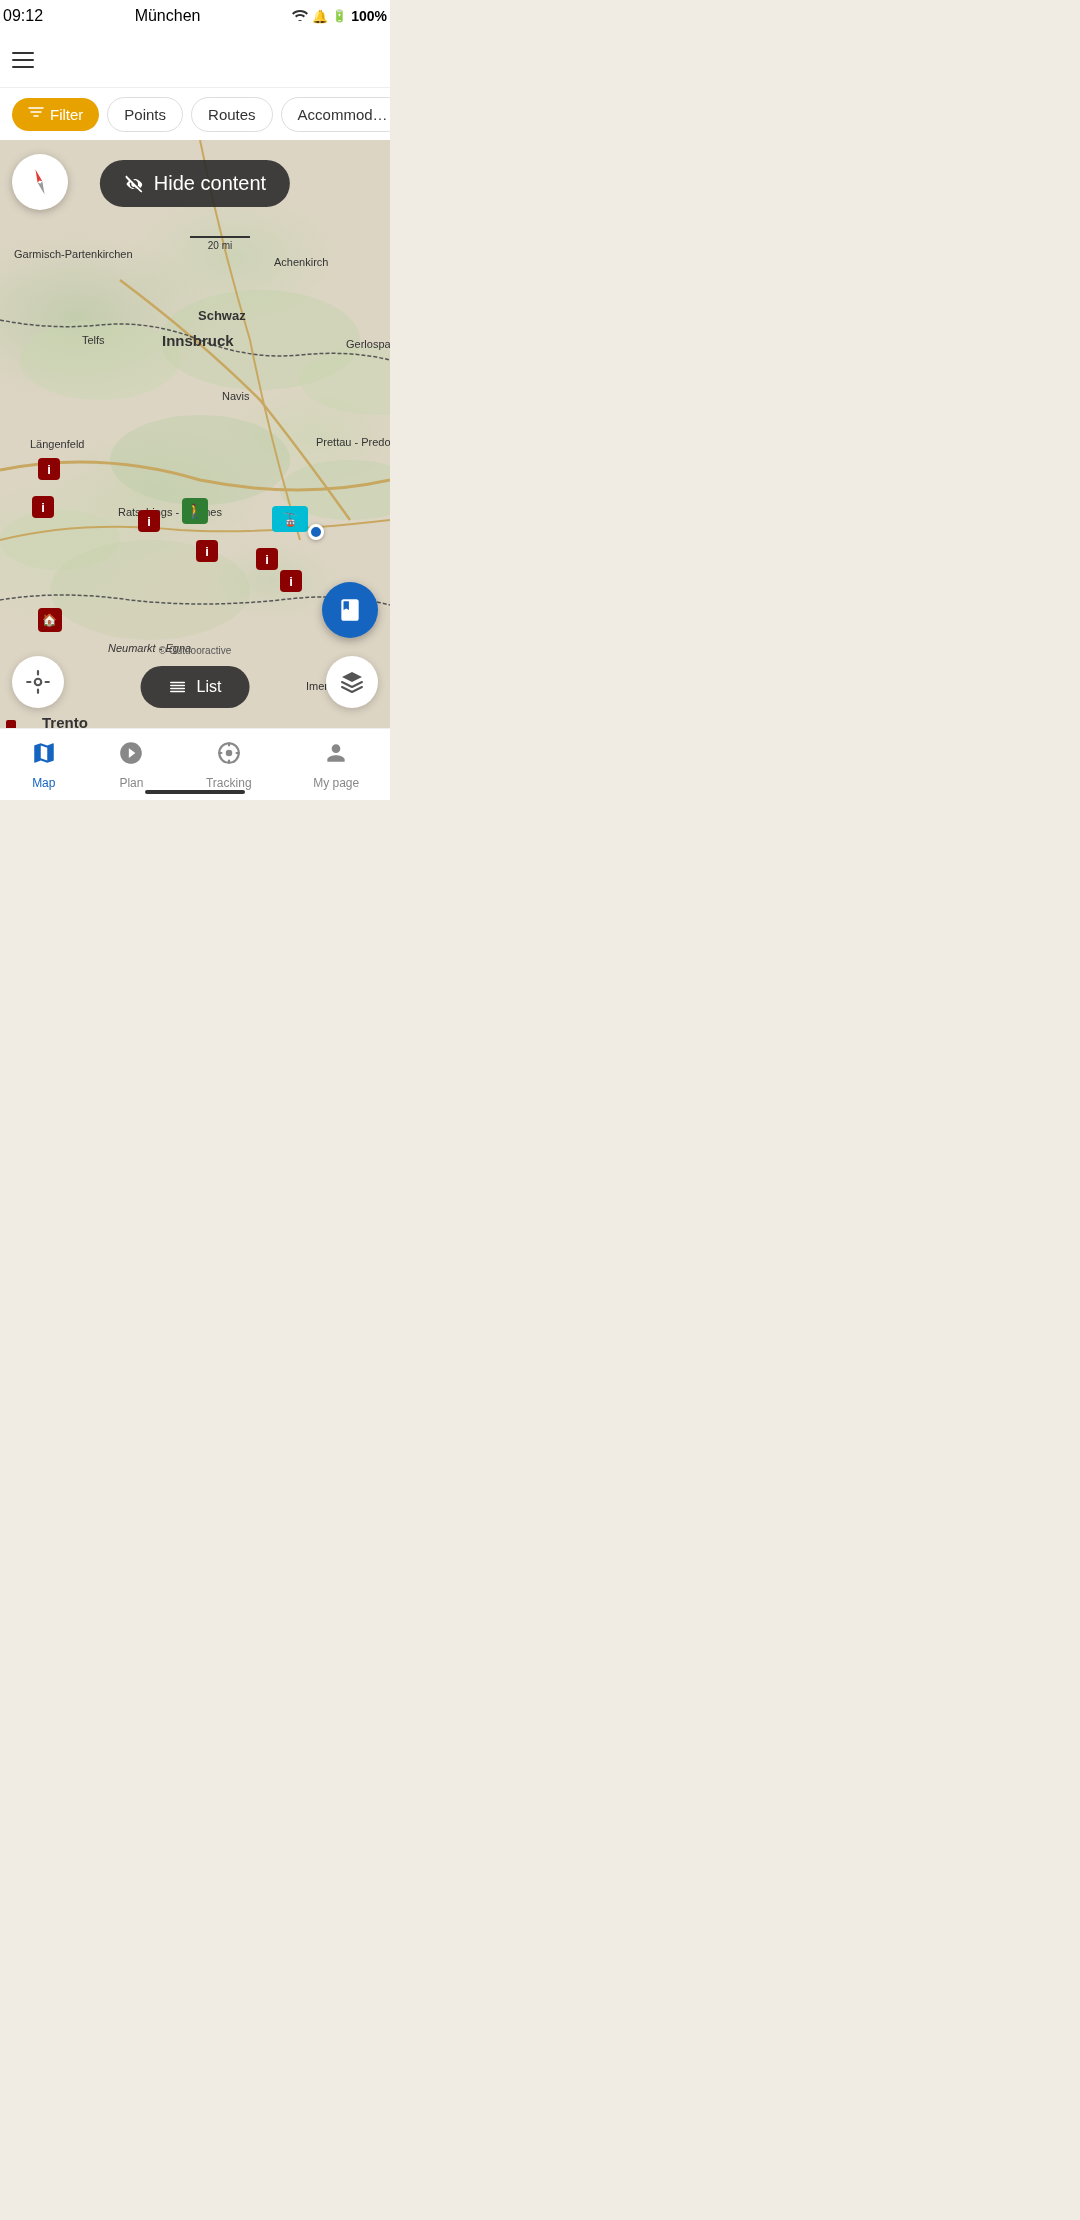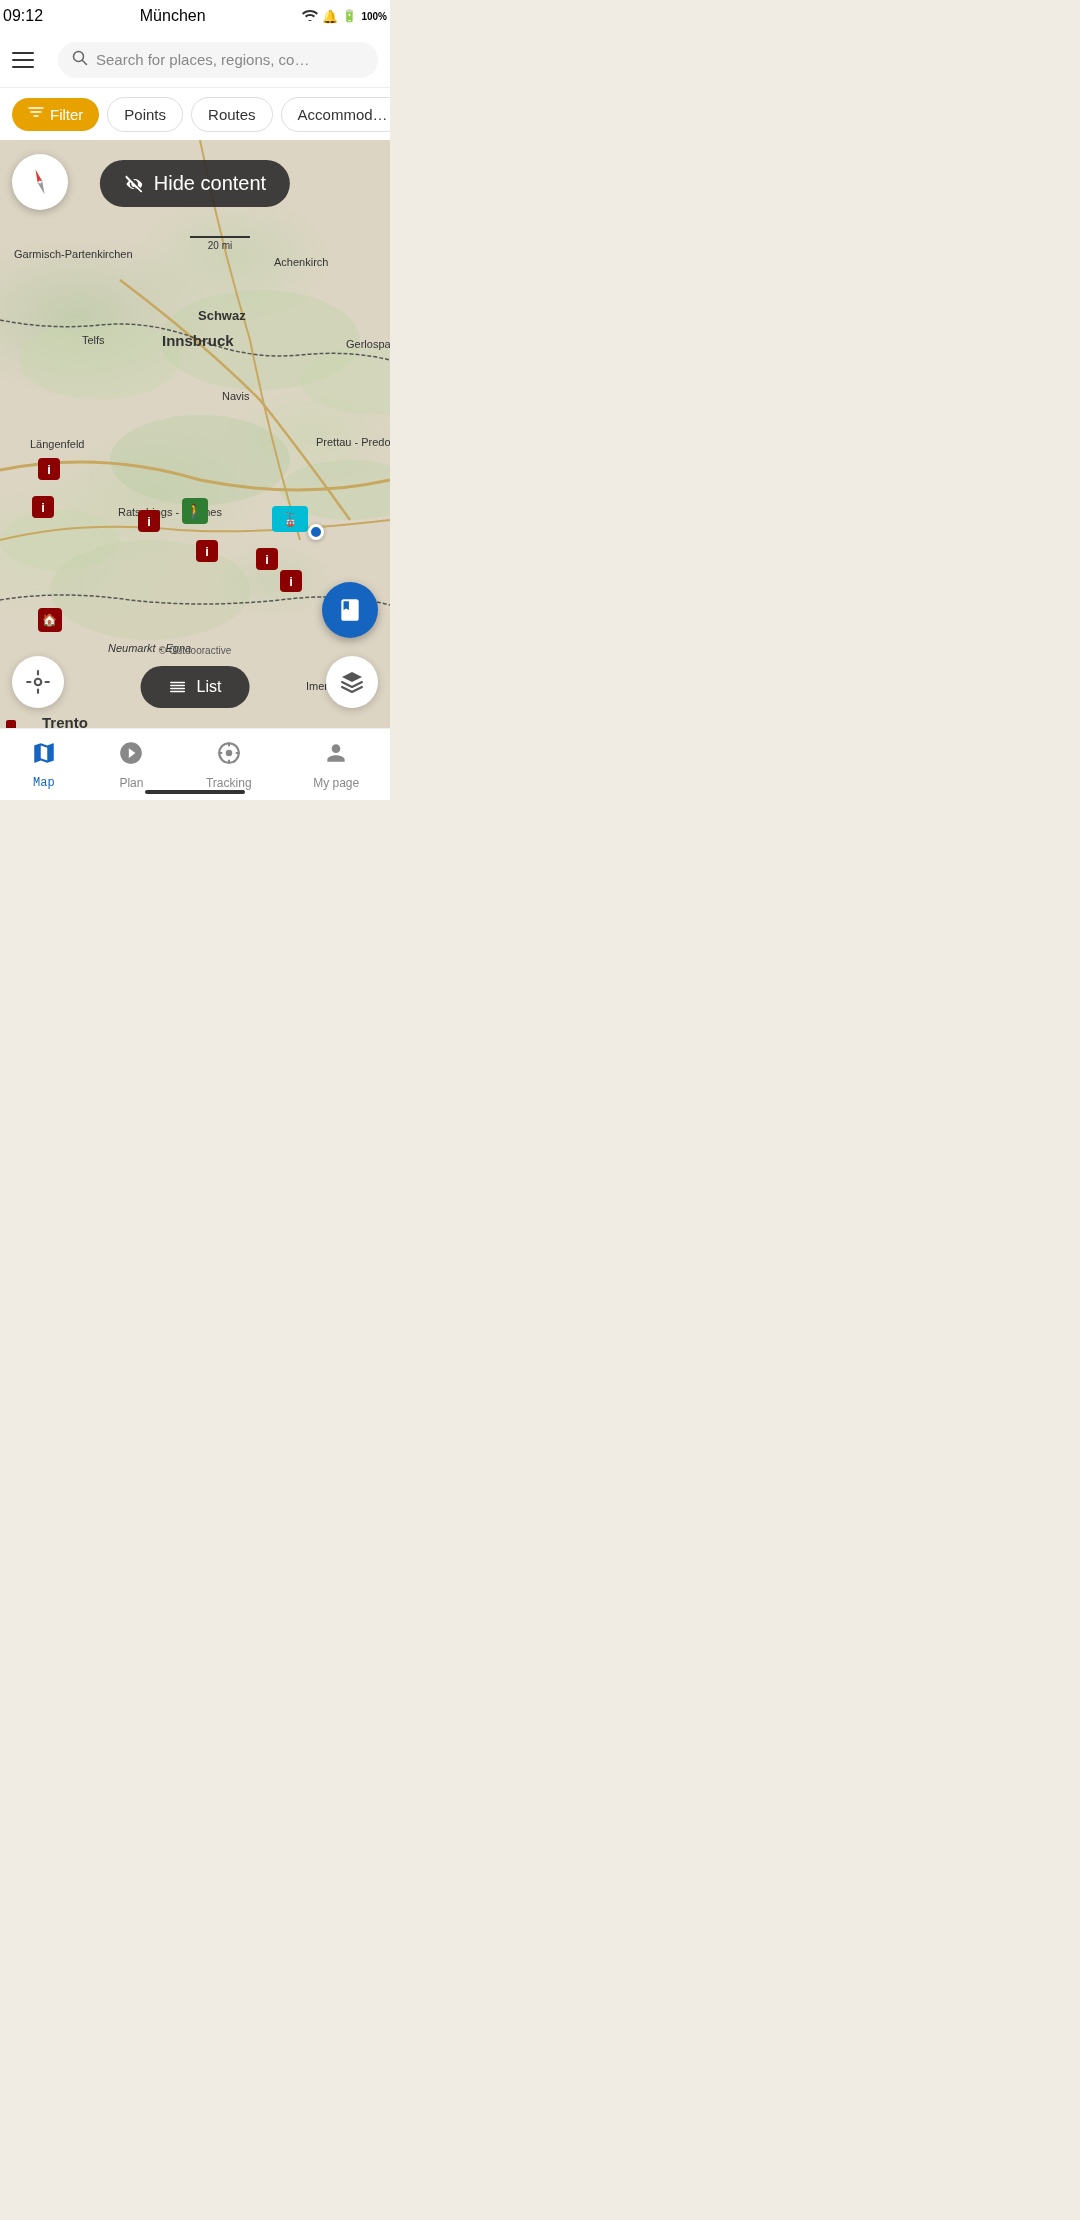--- a/index.html
+++ b/index.html
@@ -25,21 +25,21 @@
       padding: 0 3px;
       z-index: 100;
     }
     .status-icons {
       display: flex;
       align-items: center;
       gap: 4px;
       font-size: 12px;
     }
     .battery-text {
-      font-size: 10px;
+      font-size: 14px;
       font-weight: 600;
     }
 
     
     .top-bar {
       position: absolute;
       top: 32px; left: 0; right: 0;
       height: 56px;
       background: #fff;
       display: flex;
@@ -349,21 +349,20 @@
     }
     .nav-icon {
       font-size: 22px;
     }
     .nav-label {
       font-size: 12px;
       color: #888;
     }
     .nav-item.active .nav-label {
       color: #1565C0;
-      font-family: Liberation Mono, monospace;
     }
     .nav-item.active .nav-icon {
       color: #1565C0;
     }
 
     
     .bottom-indicator {
       position: absolute;
       bottom: 6px; left: 50%; transform: translateX(-50%);
       width: 100px; height: 4px;
@@ -394,29 +393,20 @@
     <span style="font-size:12px;">🔋</span>
     <span class="battery-text">100%</span>
   </div>
 </div>
 
 <div class="top-bar">
   <div class="menu-btn">
     <div class="menu-line"></div>
     <div class="menu-line"></div>
     <div class="menu-line"></div>
-  </div>
-  <div class="search-bar">
-    <span class="search-icon-wrap">
-      <svg width="16" height="16" viewBox="0 0 16 16" fill="none">
-          <circle cx="6.5" cy="6.5" r="5" stroke="#666" stroke-width="1.5"></circle>
-          <line x1="10.5" y1="10.5" x2="14.5" y2="14.5" stroke="#666" stroke-width="1.5" stroke-linecap="round"></line>
-        </svg>
-    </span>
-    <span class="search-text">Search for places, regions, co…</span>
   </div>
 </div>
 
 <div class="filter-row">
   <button class="filter-btn active">
     <svg width="16" height="14" viewBox="0 0 16 14" fill="white">
         <path d="M1 1h14M3 5h10M6 9h4" stroke="white" stroke-width="1.5" stroke-linecap="round"></path>
       </svg>
     <span>Filter</span>
   </button>

